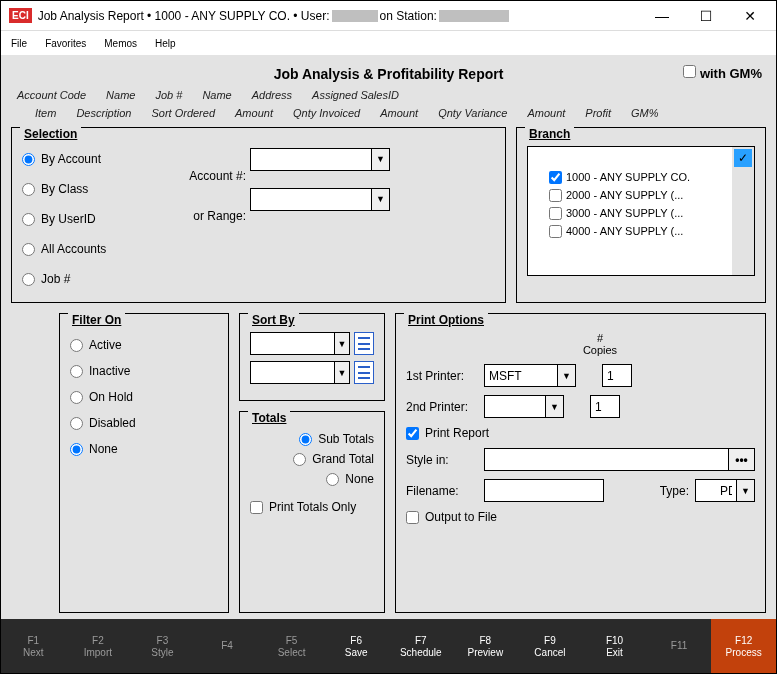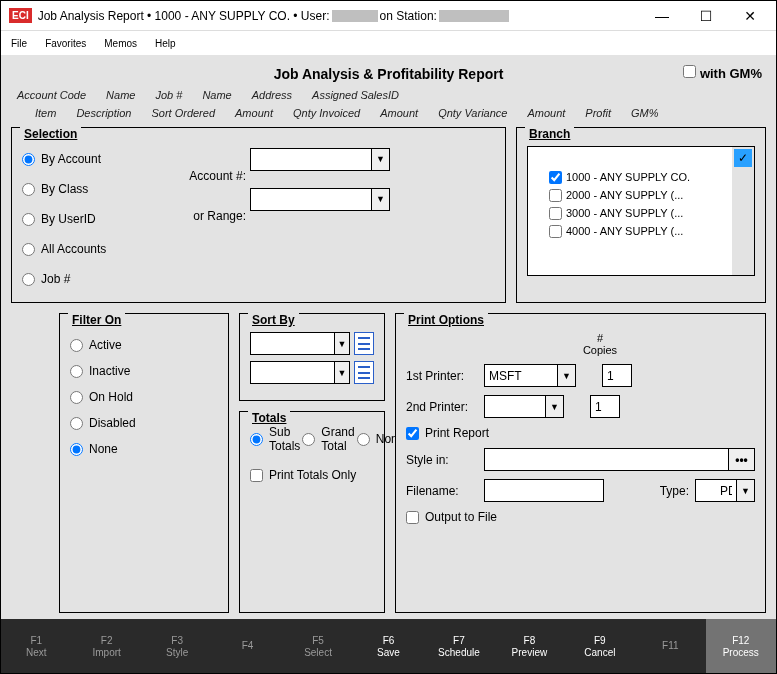--- a/index.html
+++ b/index.html
@@ -35,32 +35,32 @@
   .branch-items label { display: flex; align-items: center; gap: 4px; font-size: 11px; height: 18px; }
   .branch-side { width: 22px; background: #e3e3e3; display: flex; align-items: flex-start; justify-content: center; padding-top: 2px; }
   .branch-side .chk { width: 18px; height: 18px; background: #28a0ff; color: #000; display: flex; align-items: center; justify-content: center; font-size: 12px; }
   .row2 { display: flex; gap: 10px; margin-top: 10px; flex: 1; }
   .col-a { width: 170px; display: flex; flex-direction: column; gap: 10px; margin-left: 48px; }
   .col-b { width: 146px; display: flex; flex-direction: column; gap: 10px; }
   .col-c { flex: 1; }
   .sort-row { display: flex; align-items: center; gap: 4px; margin-bottom: 6px; }
   .listbtn { width: 20px; height: 23px; border: 1px solid #2a5fc9; background: #fff; display: flex; flex-direction: column; justify-content: space-evenly; align-items: center; }
   .listbtn div { width: 12px; height: 2px; background: #2a5fc9; }
-  .totals-radios { display: flex; flex-direction: row; gap: 2px; margin-bottom: 14px; }
+  .totals-radios { display: flex; flex-direction: column; gap: 2px; margin-bottom: 6px; align-items: flex-end; }
   .print-row { display: flex; align-items: center; gap: 6px; margin-bottom: 8px; font-size: 12px; }
   .print-row .plabel { width: 72px; }
   .txt { border: 1px solid #000; background: #fff; height: 23px; padding: 0 4px; font-size: 12px; }
   .small-txt { width: 30px; }
   .savein { flex: 1; display: flex; }
   .savein input { flex: 1; }
   .dots { width: 26px; border: 1px solid #000; border-left: none; background: #efefef; display: flex; align-items: center; justify-content: center; font-weight: bold; height: 23px; }
   .footer { height: 54px; background: #2a2a2a; color: #9a9a9a; display: flex; align-items: stretch; font-size: 10px; }
   .fkey { flex: 1; display: flex; flex-direction: column; align-items: center; justify-content: center; gap: 1px; }
   .fkey.on { color: #fff; }
-  .fkey.process { background: #737373; color: #fff; justify-content: center; }
+  .fkey.process { background: #c2410c; color: #fff; justify-content: center; }
   input[type=radio], input[type=checkbox] { margin: 0; }
 </style>
 </head>
 <body>
 
 <div class="window">
 
   <div class="titlebar">
     <span class="eci">ECI</span>
     <span class="title">Job Analysis Report  •  1000 - ANY SUPPLY CO.  •  User:</span>
@@ -348,20 +348,24 @@
         <div>Schedule</div>
       </div>
       <div class="fkey on">
         <div>F8</div>
         <div>Preview</div>
       </div>
       <div class="fkey on">
         <div>F9</div>
         <div>Cancel</div>
       </div>
+      <div class="fkey on">
+        <div>F10</div>
+        <div>Exit</div>
+      </div>
       <div class="fkey">
         <div>F11</div>
         <div></div>
       </div>
       <div class="fkey on process">
         <div>F12</div>
         <div>Process</div>
       </div>
     </div>
 

